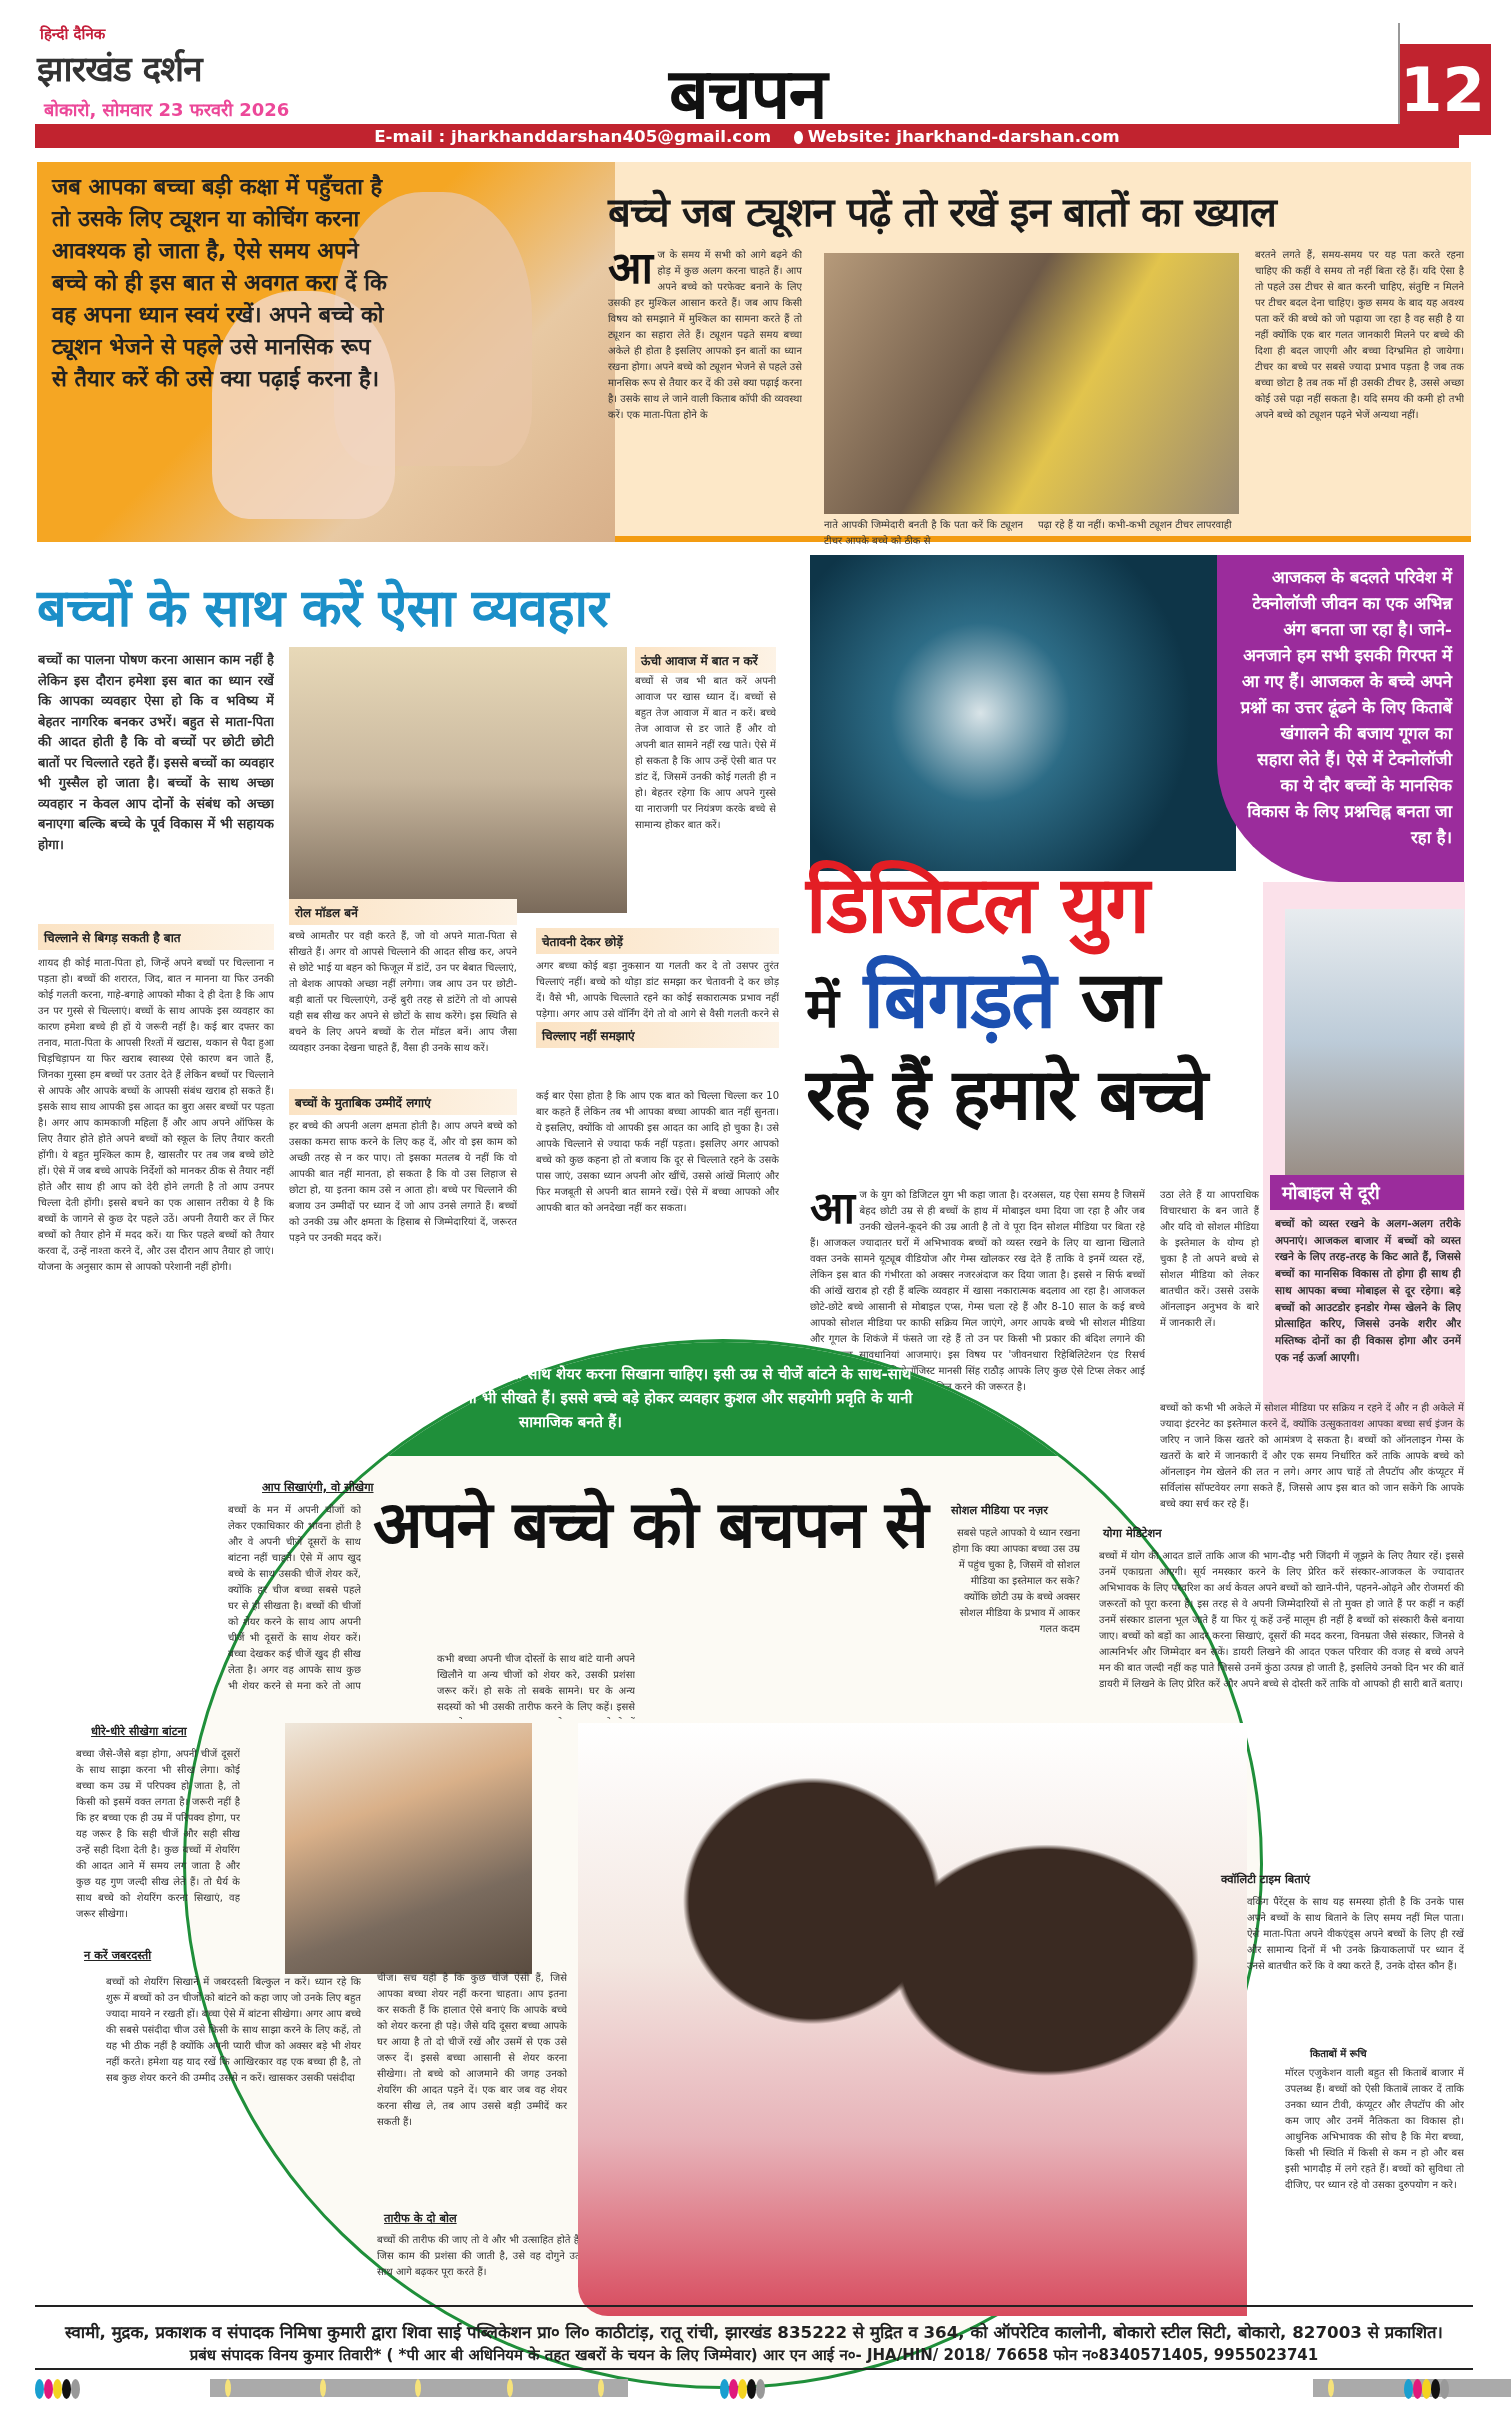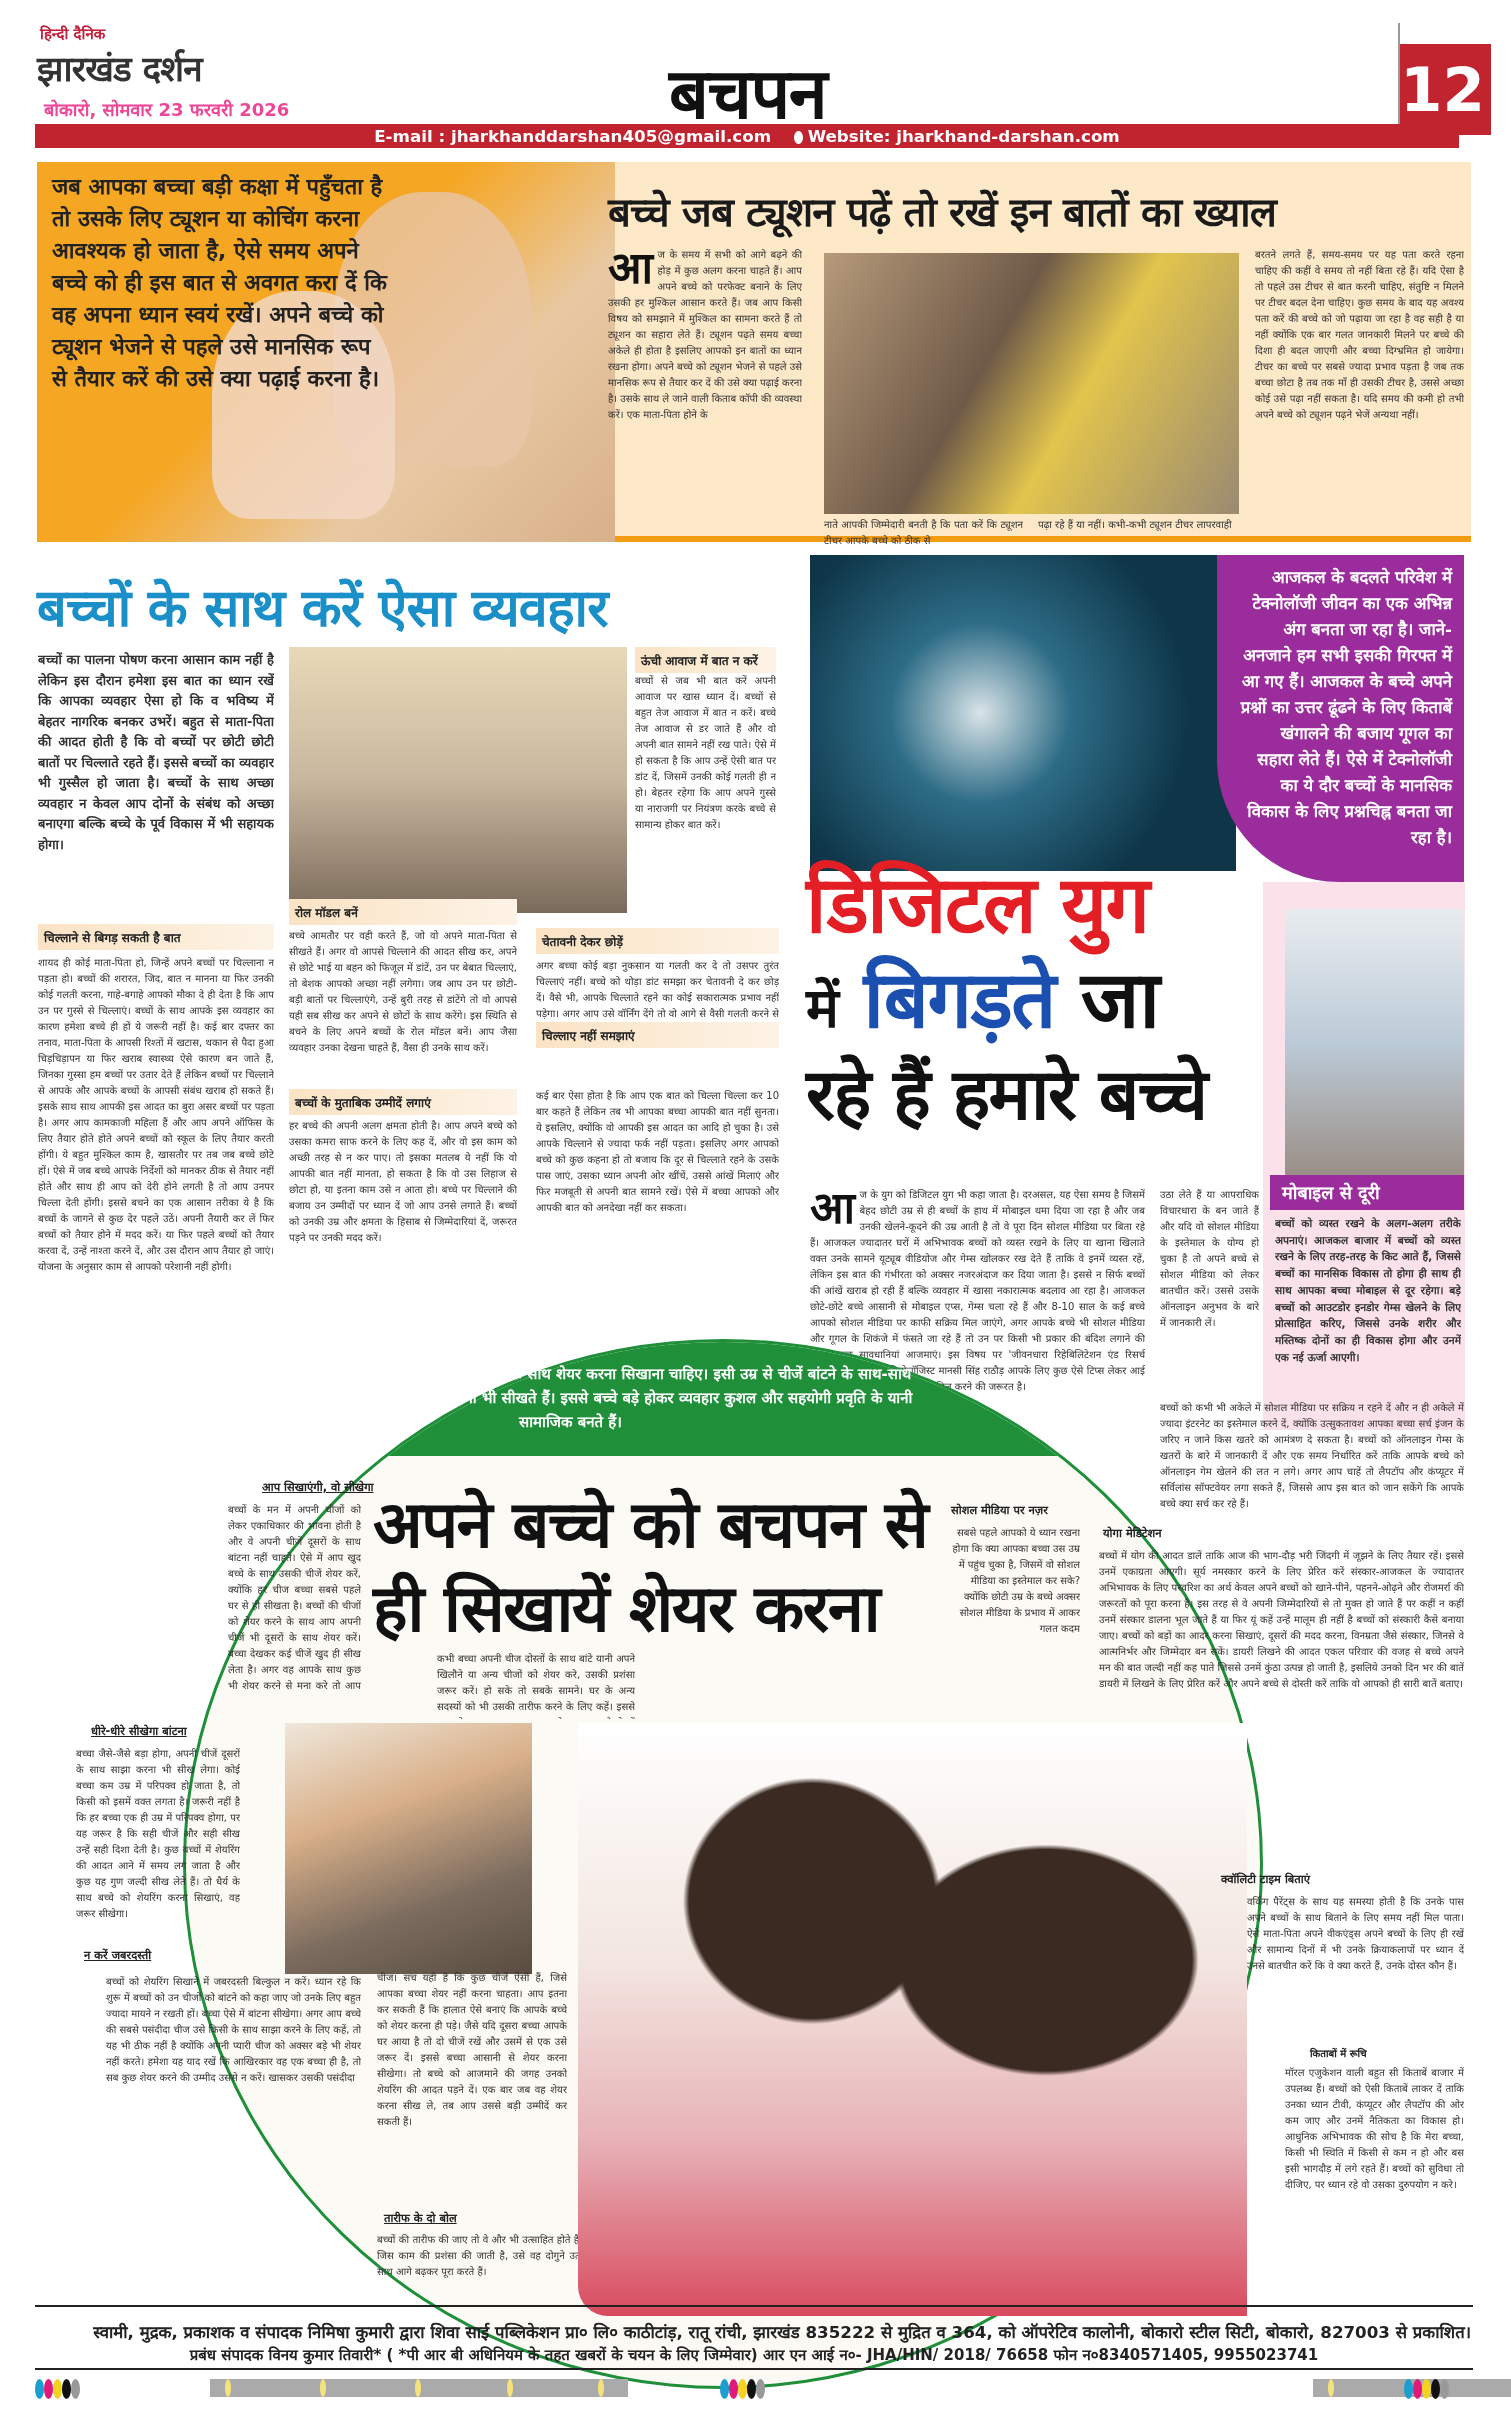--- a/index.html
+++ b/index.html
@@ -25,21 +25,21 @@
 .purple-box{left:1217px;top:555px;width:247px;height:327px;background:#9b2c9c;border-radius:0 0 0 122px;color:#fff;font-weight:bold;font-size:16.7px;line-height:26px;text-align:right;padding:9px 12px 0 23px}
 .pink-side{left:1263px;top:882px;width:202px;height:548px;background:#fbe1ea}
 .mobile-label{left:1270px;top:1175px;width:194px;height:35px;background:#9b2c9c;color:#fff;font-size:18px;font-weight:bold;padding:4.6px 12px}
 .digital-head1{left:806px;top:863px;font-size:79px;font-weight:bold;color:#e31e24;letter-spacing:-1.5px;line-height:84px}
 .digital-head2{left:806px;top:958px;font-size:79px;font-weight:bold;line-height:84px;letter-spacing:-1.5px}
 .digital-head3{left:806px;top:1053px;font-size:71px;font-weight:bold;color:#111;line-height:84px;letter-spacing:-1.5px}
 .green-dome{left:183px;top:1339px;width:1080px;height:1050px;border-radius:50%/50%;background:#fcfaf4;border:3.8px solid #1f8f3a;overflow:hidden}
 .green-cap{left:0;top:0;width:100%;height:114px;background:#1f8f3a}
 .green-text{left:228px;top:1362px;width:685px;color:#fff;font-size:15px;font-weight:bold;text-align:center;line-height:24px}
 .share-head{left:373px;top:1483px;font-size:65px;font-weight:bold;color:#111;line-height:84px;letter-spacing:-1.5px}
-.footer1{left:37px;top:2320px;width:1434px;text-align:right;font-size:16.7px;font-weight:bold;color:#222}
+.footer1{left:37px;top:2320px;width:1434px;text-align:center;font-size:16.7px;font-weight:bold;color:#222}
 .footer2{left:37px;top:2344px;width:1434px;text-align:center;font-size:15px;font-weight:bold;color:#222}
 .footer-line{left:35px;top:2368px;width:1438px;height:2.3px;background:#222}
 .reg-strip{left:35px;top:2377px;width:1438px;height:23px}
 .cmyk{display:inline-flex;gap:0}
 .cmyk span{width:9px;height:20px;border-radius:50%;display:inline-block}
 .bar{display:inline-block;height:18px;background:#aaa;position:relative}
 .bar i{position:absolute;top:0;width:6px;height:18px;background:#f6e27a;border-radius:50%}
 </style>
 </head>
 <body>
@@ -106,21 +106,20 @@
 </div>
 <div class="abs col" style="left:1160px;top:1187px;width:99px;height:205px;overflow:hidden">उठा लेते हैं या आपराधिक विचारधारा के बन जाते हैं और यदि वो सोशल मीडिया के इस्तेमाल के योग्य हो चुका है तो अपने बच्चे से सोशल मीडिया को लेकर बातचीत करें। उससे उसके ऑनलाइन अनुभव के बारे में जानकारी लें।</div>
 <div class="abs col" style="left:1160px;top:1400px;width:304px;height:129px;overflow:hidden">बच्चों को कभी भी अकेले में सोशल मीडिया पर सक्रिय न रहने दें और न ही अकेले में ज्यादा इंटरनेट का इस्तेमाल करने दें, क्योंकि उत्सुकतावश आपका बच्चा सर्च इंजन के जरिए न जाने किस खतरे को आमंत्रण दे सकता है। बच्चों को ऑनलाइन गेम्स के खतरों के बारे में जानकारी दें और एक समय निर्धारित करें ताकि आपके बच्चे को ऑनलाइन गेम खेलने की लत न लगे। अगर आप चाहें तो लैपटॉप और कंप्यूटर में सर्विलांस सॉफ्टवेयर लगा सकते हैं, जिससे आप इस बात को जान सकेंगे कि आपके बच्चे क्या सर्च कर रहे हैं।</div>
 
 <div class="abs green-dome">
   <div class="abs green-cap"></div>
 </div>
 <div class="abs green-text">तीन साल की उम्र से ही बच्चों को अपनी चीजें दूसरे के साथ शेयर करना सिखाना चाहिए। इसी उम्र से चीजें बांटने के साथ-साथ बच्चे एक-दूसरे के साथ अपनी भावनाएं बांटना भी सीखते हैं। इससे बच्चे बड़े होकर व्यवहार कुशल और सहयोगी प्रवृति के यानी सामाजिक बनते हैं।</div>
 <div class="abs share-head">
   <div>अपने बच्चे को बचपन से</div>
-  <div>ही सिखायें शेयर करना</div>
 </div>
 <div class="abs" style="left:262px;top:1479px;font-size:11.4px;font-weight:bold;text-decoration:underline">आप सिखाएंगी, वो सीखेगा</div>
 <div class="abs col" style="left:228px;top:1502px;width:133px;height:190px;overflow:hidden">बच्चों के मन में अपनी चीजों को लेकर एकाधिकार की भावना होती है और वे अपनी चीजें दूसरों के साथ बांटना नहीं चाहते। ऐसे में आप खुद बच्चे के साथ उसकी चीजें शेयर करें, क्योंकि हर चीज बच्चा सबसे पहले घर से ही सीखता है। बच्चों की चीजों को शेयर करने के साथ आप अपनी चीजें भी दूसरों के साथ शेयर करें। बच्चा देखकर कई चीजें खुद ही सीख लेता है। अगर वह आपके साथ कुछ भी शेयर करने से मना करे तो आप उसे प्यार से समझाएं कि अकेले खाना या खेलना अच्छी बात नहीं, इसलिए मम्मी-डैडी या दादा-दादी को भी दो।</div>
 <div class="abs" style="left:91px;top:1723px;font-size:11.4px;font-weight:bold;text-decoration:underline">धीरे-धीरे सीखेगा बांटना</div>
 <div class="abs col" style="left:76px;top:1746px;width:164px;height:217px;overflow:hidden">बच्चा जैसे-जैसे बड़ा होगा, अपनी चीजें दूसरों के साथ साझा करना भी सीख लेगा। कोई बच्चा कम उम्र में परिपक्व हो जाता है, तो किसी को इसमें वक्त लगता है। जरूरी नहीं है कि हर बच्चा एक ही उम्र में परिपक्व होगा, पर यह जरूर है कि सही चीजें और सही सीख उन्हें सही दिशा देती है। कुछ बच्चों में शेयरिंग की आदत आने में समय लग जाता है और कुछ यह गुण जल्दी सीख लेते हैं। तो धैर्य के साथ बच्चे को शेयरिंग करना सिखाएं, वह जरूर सीखेगा।</div>
 <div class="abs photo" style="left:285px;top:1723px;width:247px;height:251px;background:linear-gradient(160deg,#efe7db,#d9b089 35%,#7a6b5e 70%,#5a4c40)"></div>
 <div class="abs col" style="left:437px;top:1651px;width:198px;height:68px;overflow:hidden">कभी बच्चा अपनी चीज दोस्तों के साथ बांटे यानी अपने खिलौने या अन्य चीजों को शेयर करे, उसकी प्रशंसा जरूर करें। हो सके तो सबके सामने। घर के अन्य सदस्यों को भी उसकी तारीफ करने के लिए कहें। इससे खुश होकर आपका बच्चा खुद आगे बढ़कर अपने दोस्तों के साथ अपनी चीजें बांटने लगेगा।</div>
 <div class="abs" style="left:84px;top:1947px;font-size:11.4px;font-weight:bold;text-decoration:underline">न करें जबरदस्ती</div>
 <div class="abs col" style="left:106px;top:1974px;width:255px;height:255px;overflow:hidden">बच्चों को शेयरिंग सिखाने में जबरदस्ती बिल्कुल न करें। ध्यान रहे कि शुरू में बच्चों को उन चीजों को बांटने को कहा जाए जो उनके लिए बहुत ज्यादा मायने न रखती हों। बच्चा ऐसे में बांटना सीखेगा। अगर आप बच्चे की सबसे पसंदीदा चीज उसे किसी के साथ साझा करने के लिए कहें, तो यह भी ठीक नहीं है क्योंकि अपनी प्यारी चीज को अक्सर बड़े भी शेयर नहीं करते। हमेशा यह याद रखें कि आखिरकार वह एक बच्चा ही है, तो सब कुछ शेयर करने की उम्मीद उससे न करें। खासकर उसकी पसंदीदा</div>
 <div class="abs col" style="left:377px;top:1970px;width:190px;height:232px;overflow:hidden">चीज। सच यही है कि कुछ चीजें ऐसी हैं, जिसे आपका बच्चा शेयर नहीं करना चाहता। आप इतना कर सकती हैं कि हालात ऐसे बनाएं कि आपके बच्चे को शेयर करना ही पड़े। जैसे यदि दूसरा बच्चा आपके घर आया है तो दो चीजें रखें और उसमें से एक उसे जरूर दें। इससे बच्चा आसानी से शेयर करना सीखेगा। तो बच्चे को आजमाने की जगह उनको शेयरिंग की आदत पड़ने दें। एक बार जब वह शेयर करना सीख ले, तब आप उससे बड़ी उम्मीदें कर सकती हैं।</div>

